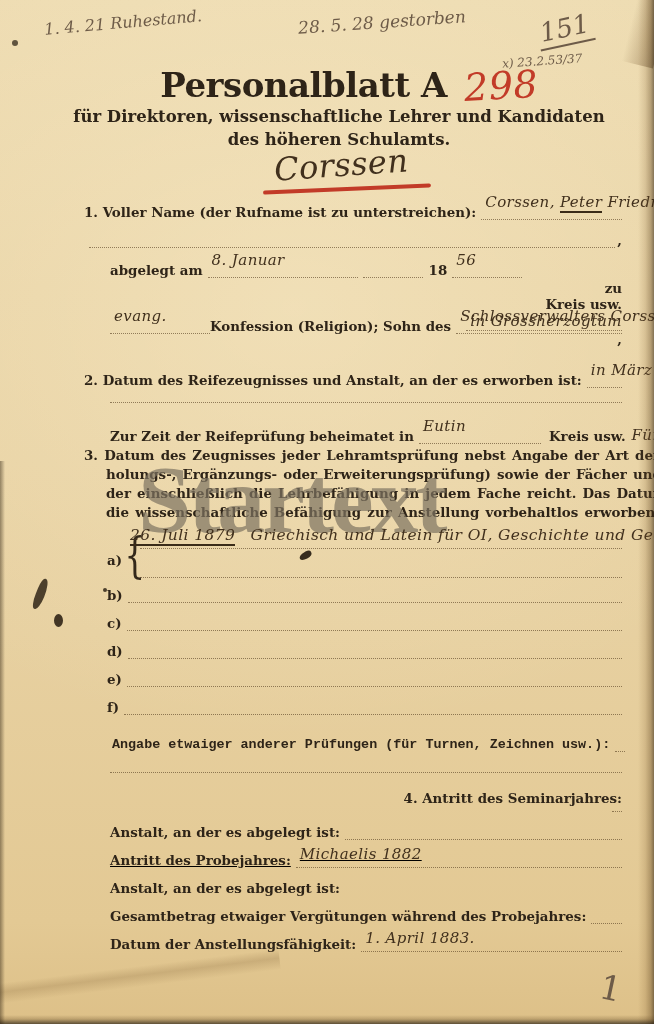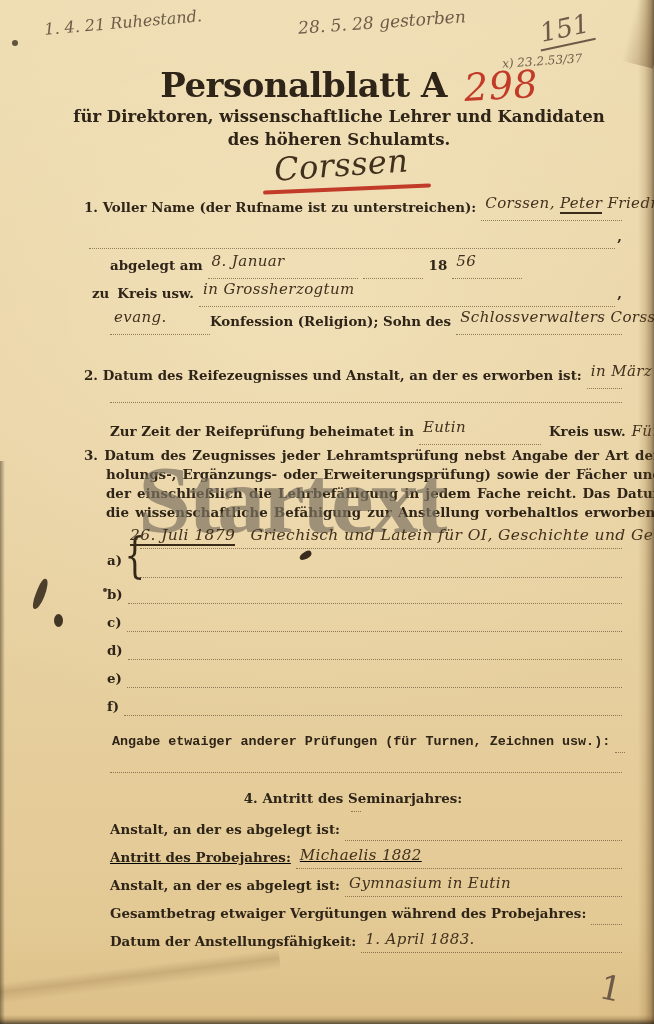--- a/index.html
+++ b/index.html
@@ -7,21 +7,21 @@
     position:relative;width:654px;height:1024px;overflow:hidden;
     font-family:"DejaVu Serif", serif;
     background:
       radial-gradient(ellipse 120% 60% at 45% 30%, rgba(255,244,214,0.35), rgba(0,0,0,0) 70%),
       linear-gradient(180deg,#eedcb2 0%,#e9d4a6 28%,#e7d0a0 62%,#e3c994 90%,#ddc088 100%);
   }
   .abs{position:absolute;}
   .printed{color:#2e2418;font-weight:bold;white-space:nowrap;}
   .hw{font-style:italic;color:#41301d;white-space:nowrap;letter-spacing:0.4px;}
   .pencil{font-style:italic;color:#6d5b48;white-space:nowrap;}
-  .fline{position:absolute;display:flex;align-items:center;}
+  .fline{position:absolute;display:flex;align-items:flex-end;}
   .fill{flex:1;border-bottom:1px dotted rgba(95,72,42,0.65);margin-left:5px;min-width:10px;height:100%;}
   .fill .hw{padding-left:4px;}
   .rule{position:absolute;border-bottom:1px dotted rgba(95,72,42,0.65);}
   .fs13{font-size:13.4px;}
   .fs15{font-size:15px;}
   .underl-ink{border-bottom:2px solid #3a2b18;}
   .watermark{
     position:absolute;left:138px;top:452px;z-index:40;
     font-family:Liberation Serif, serif;font-weight:bold;
     font-size:96px;line-height:1;letter-spacing:-3px;
@@ -75,21 +75,21 @@
   </div>
 
   <div class="fline fs13" style="left:110px;top:252px;width:382px;height:26px;">
     <span class="printed">abgelegt am</span>
     <span class="fill" style="flex:0 0 150px;"><span class="hw fs15">8. Januar</span></span>
     <span class="fill" style="flex:0 0 60px;"></span>
     <span class="printed" style="margin-left:6px;">18</span>
     <span class="fill" style="flex:0 0 70px;"><span class="hw fs15">56</span></span>
   </div>
 
-  <div class="fline fs13" style="left:92px;top:280px;width:530px;height:26px;">
+  <div class="fline fs13" style="left:92px;top:280px;width:530px;height:26px;flex-direction:column;">
     <span class="printed">zu</span>
     <span class="printed" style="margin-left:8px;">Kreis usw.</span>
     <span class="fill"><span class="hw fs15">in Grossherzogtum</span></span>
     <span class="printed" style="margin-left:2px;">,</span>
   </div>
 
   <div class="fline fs13" style="left:110px;top:308px;width:512px;height:26px;">
     <span class="fill" style="flex:0 0 100px;margin-left:0;"><span class="hw fs15">evang.</span></span>
     <span class="printed" style="">Konfession (Religion); Sohn des</span>
     <span class="fill"><span class="hw fs15">Schlossverwalters Corssen</span></span>
@@ -158,21 +158,20 @@
   <div class="fline fs13" style="left:110px;top:818px;width:512px;height:22px;">
     <span class="printed">Anstalt, an der es abgelegt ist:</span>
     <span class="fill"></span>
   </div>
   <div class="fline fs13" style="left:110px;top:846px;width:512px;height:22px;text-decoration:underline;">
     <span class="printed">Antritt des Probejahres:</span>
     <span class="fill"><span class="hw fs15">Michaelis 1882</span></span>
   </div>
   <div class="fline fs13" style="left:110px;top:874px;width:512px;height:22px;">
     <span class="printed">Anstalt, an der es abgelegt ist:</span>
-    <span class="fill"><span class="hw fs15">Gymnasium in Eutin</span></span>
   </div>
   <div class="fline fs13" style="left:110px;top:902px;width:512px;height:22px;">
     <span class="printed">Gesamtbetrag etwaiger Vergütungen während des Probejahres:</span>
     <span class="fill"></span>
   </div>
   <div class="fline fs13" style="left:110px;top:930px;width:512px;height:22px;">
     <span class="printed">Datum der Anstellungsfähigkeit:</span>
     <span class="fill"><span class="hw fs15">1. April 1883.</span></span>
   </div>
 

